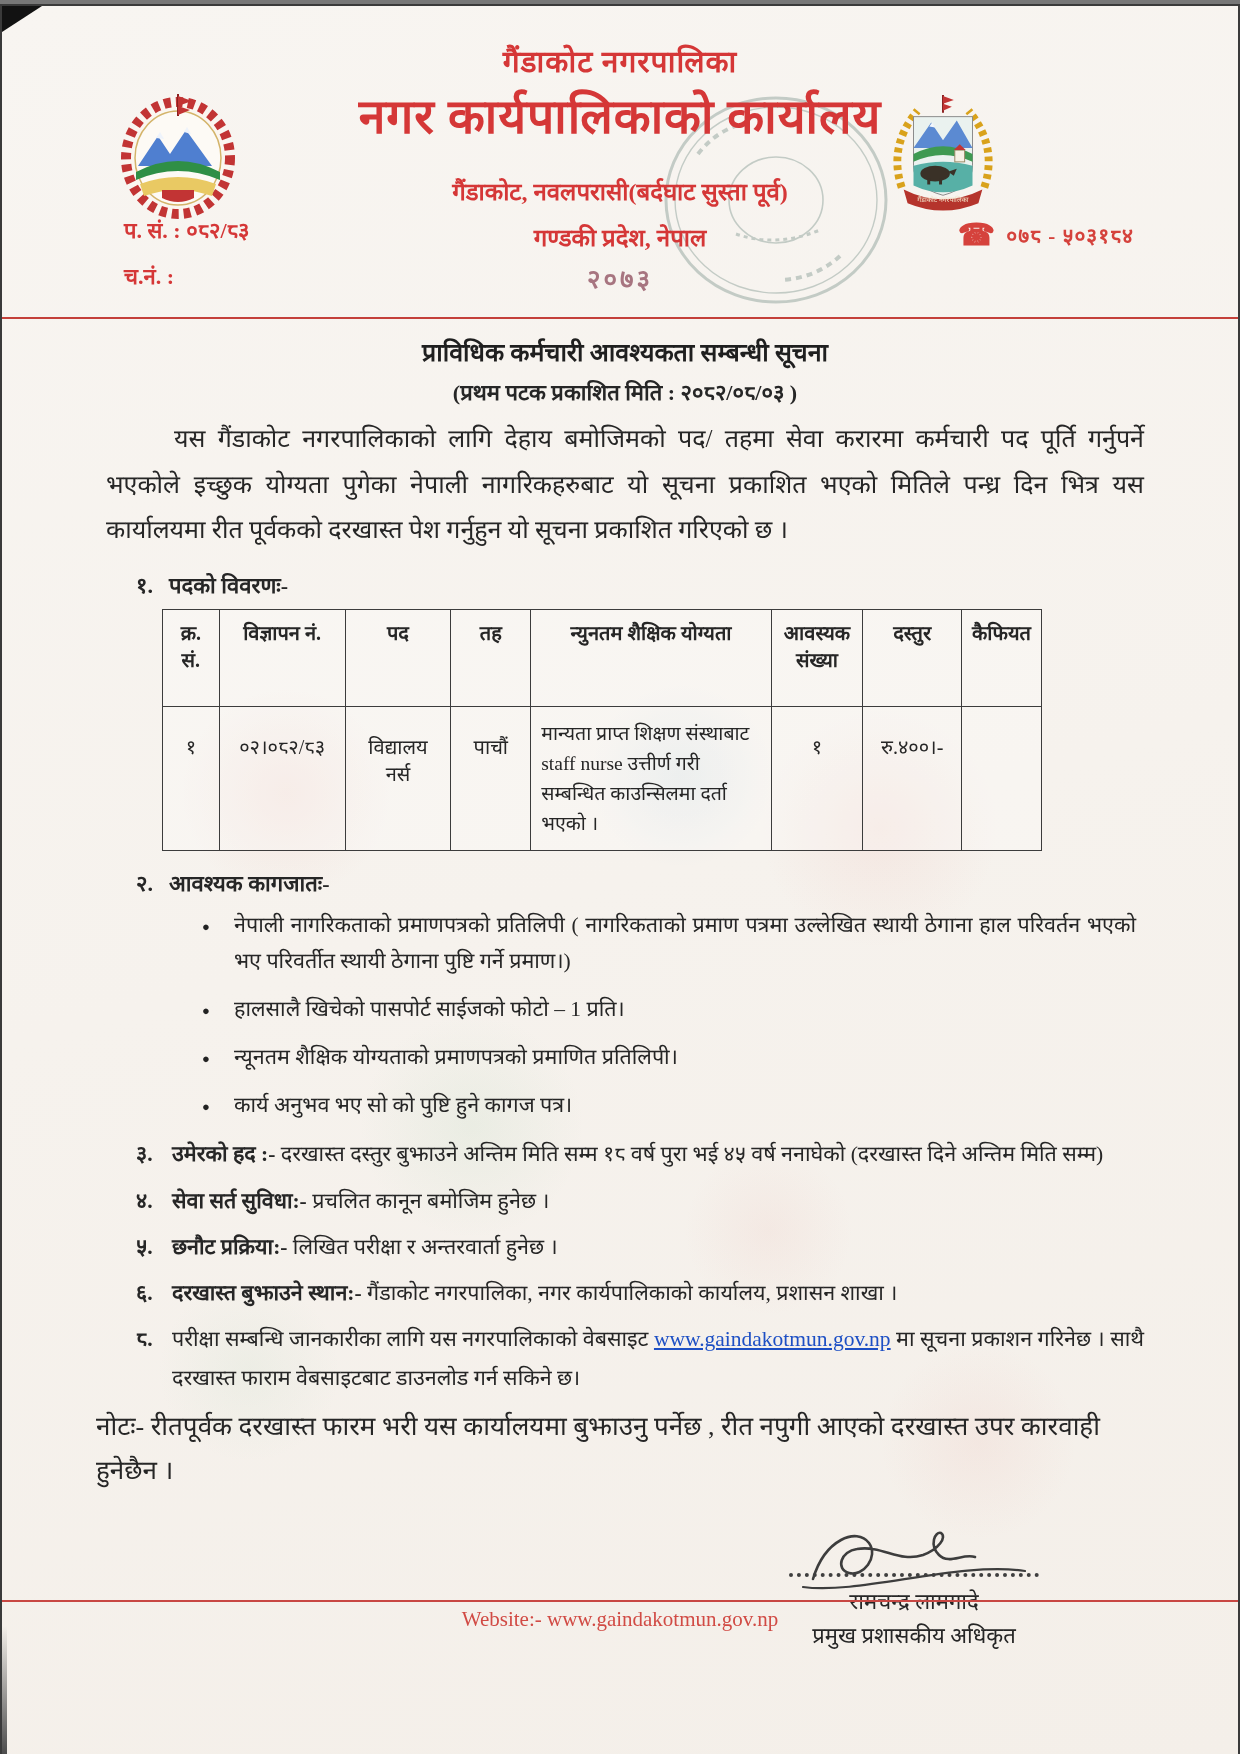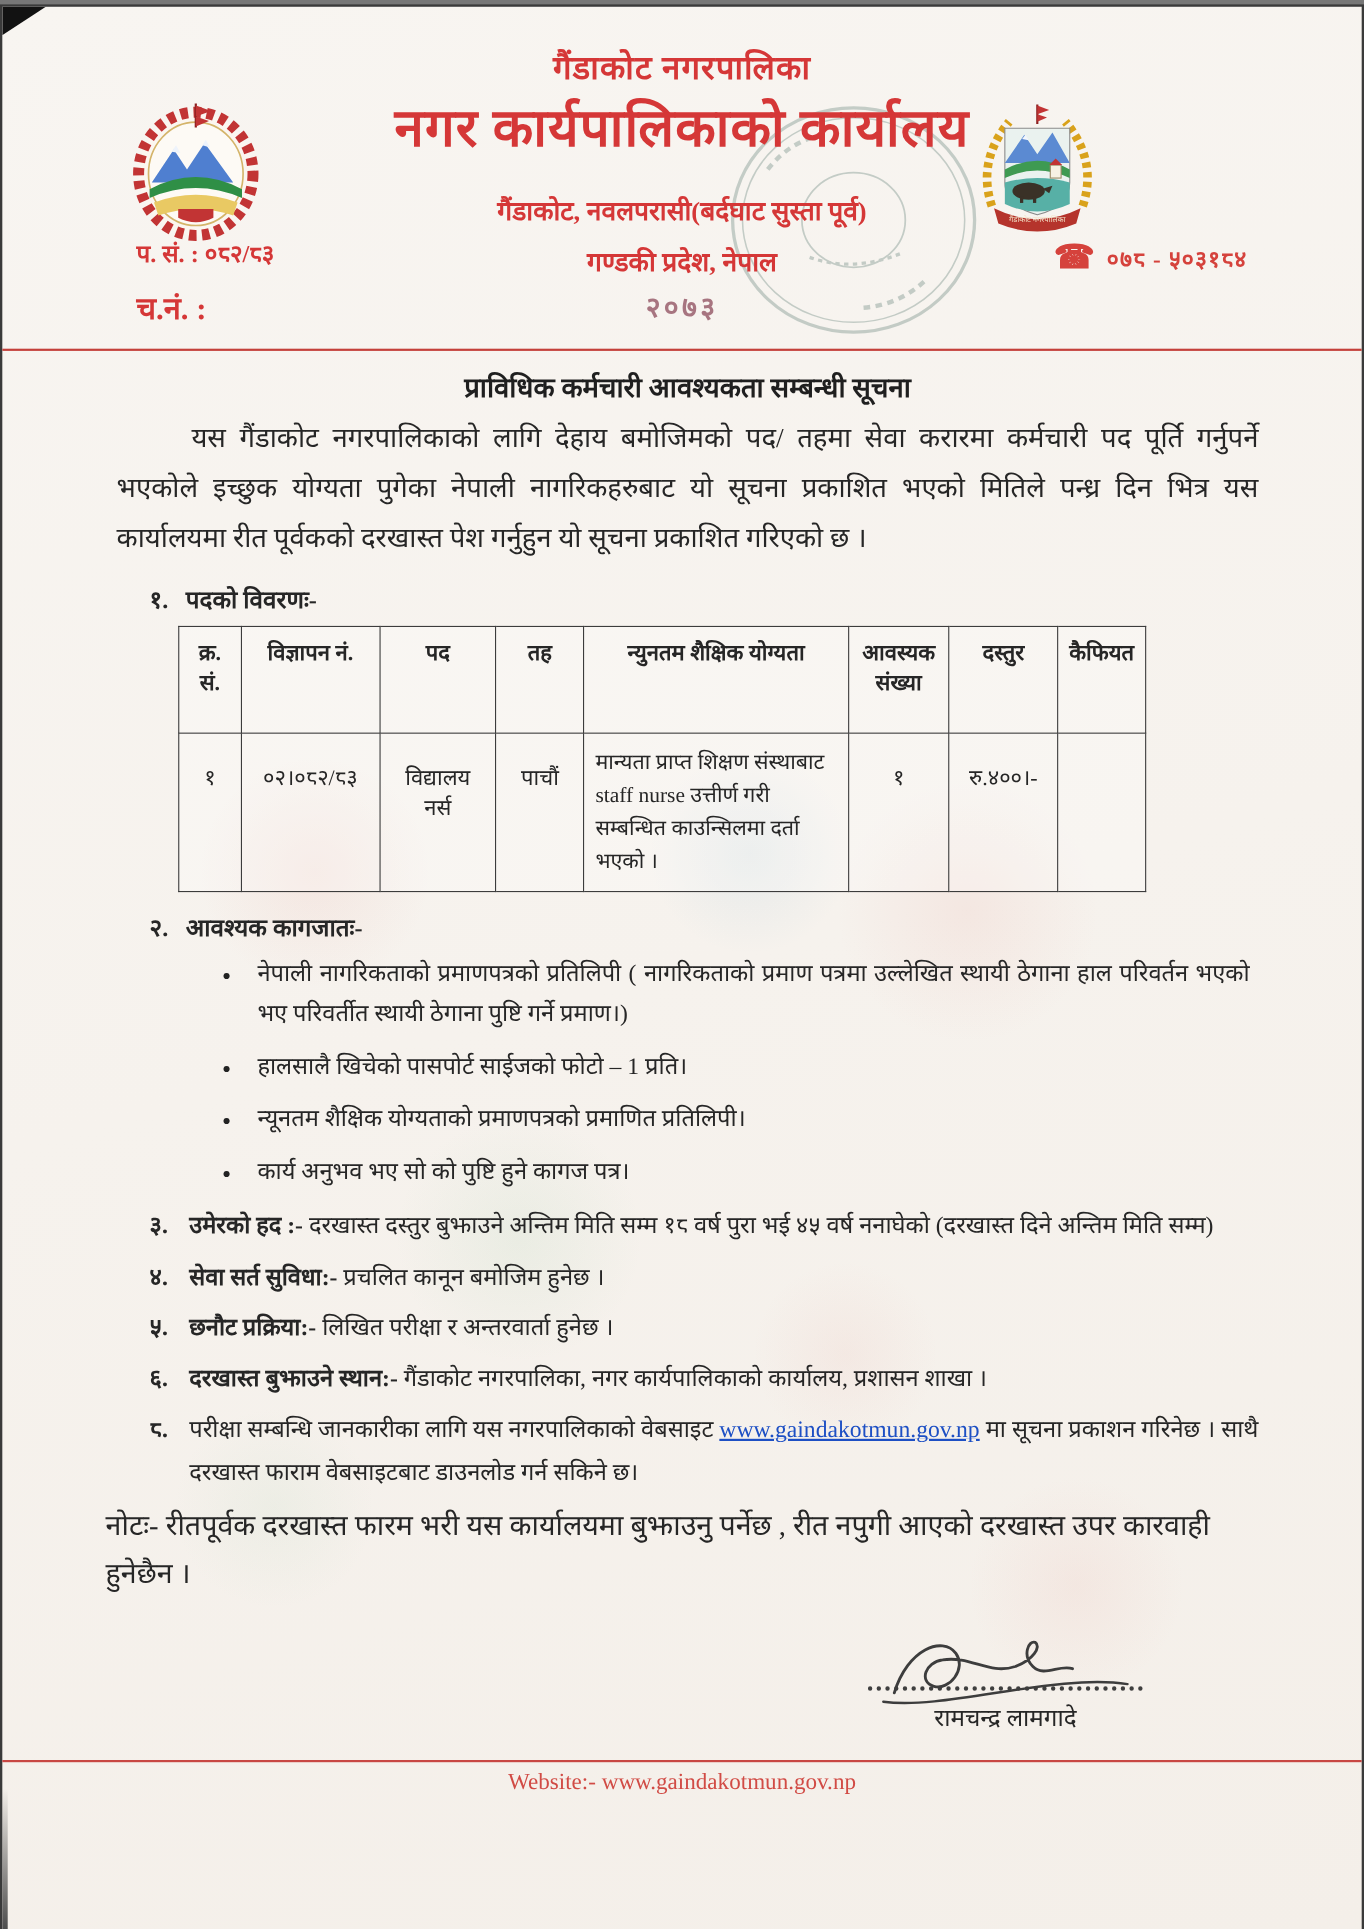--- a/index.html
+++ b/index.html
@@ -23,21 +23,21 @@
     background:linear-gradient(to bottom,transparent,#4a4a4a);}
 
   
   .lh-center{position:absolute;left:0;width:100%;text-align:center;color:#d53737;}
   .muni-title{top:34px;font-size:30px;font-weight:bold;letter-spacing:1px;}
   .office-title{top:76px;font-size:48px;font-weight:bold;letter-spacing:1px;}
   .lh-address{top:168px;font-size:24px;font-weight:bold;}
   .lh-province{top:214px;font-size:24px;font-weight:bold;}
   .stamp-year{top:254px;font-size:26px;color:#9a5f6d;opacity:.85;letter-spacing:3px;font-weight:bold;}
   .ref-no{position:absolute;left:122px;top:208px;color:#d53737;font-size:22px;font-weight:bold;}
-  .ch-no{position:absolute;left:122px;top:254px;color:#d53737;font-size:28px;font-weight:bold;}
+  .ch-no{position:absolute;left:122px;top:254px;color:#d53737;font-size:22px;font-weight:bold;}
   .phone{position:absolute;right:104px;top:214px;color:#d5423c;font-size:21px;font-weight:bold;
     display:flex;align-items:center;gap:10px;letter-spacing:1px;}
   .phone .ph-icon{font-size:30px;line-height:1;}
   .emblem-left{position:absolute;left:116px;top:80px;width:120px;height:136px;}
   .emblem-right{position:absolute;right:236px;top:84px;width:118px;height:128px;}
   .stamp{position:absolute;left:638px;top:78px;width:272px;height:232px;opacity:.42;}
   .red-rule{position:absolute;left:0;right:0;top:311px;height:2px;background:#c4403a;}
 
   
   .main{position:absolute;left:104px;right:94px;top:318px;}
@@ -132,20 +132,21 @@
   <div class="ref-no">प. सं. : ०८२/८३</div>
   <div class="ch-no">च.नं. :</div>
   <div class="phone">
     <span class="ph-icon">☎</span>
     <span>०७८ - ५०३१८४</span>
   </div>
   <div class="red-rule"></div>
 
   <div class="main">
     <div class="n-title">प्राविधिक कर्मचारी आवश्यकता सम्बन्धी सूचना</div>
+    <div class="n-subtitle">(प्रथम पटक प्रकाशित मिति : २०८२/०८/०३ )</div>
     <p class="intro">यस गैंडाकोट नगरपालिकाको लागि देहाय बमोजिमको पद/ तहमा सेवा करारमा कर्मचारी पद पूर्ति गर्नुपर्ने भएकोले इच्छुक योग्यता पुगेका नेपाली नागरिकहरुबाट यो सूचना प्रकाशित भएको मितिले पन्ध्र दिन भित्र यस कार्यालयमा रीत पूर्वकको दरखास्त पेश गर्नुहुन यो सूचना प्रकाशित गरिएको छ ।</p>
 
     <div class="sec-head">
       <span>१.</span>
       <span>पदको विवरणः-</span>
     </div>
 
     <table class="post">
       <colgroup>
         <col style="width:58px">
@@ -213,20 +214,21 @@
 
     <div class="note">नोटः- रीतपूर्वक दरखास्त फारम भरी यस कार्यालयमा बुझाउनु पर्नेछ , रीत नपुगी आएको दरखास्त उपर कारवाही हुनेछैन ।</div>
 
     <div class="sig-block">
       <svg class="sig-svg" width="230" height="74" viewBox="0 0 230 74">
         <path d="M14,56 C26,16 58,4 70,20 C80,34 64,54 50,50 C36,46 42,28 58,26 C84,22 100,40 124,32 C140,26 148,14 142,10 C136,8 130,22 140,32 C150,42 164,30 176,34" fill="none" stroke="#3d3d3d" stroke-width="2.6" stroke-linecap="round"></path>
         <path d="M4,64 C60,72 160,38 226,48" fill="none" stroke="#3d3d3d" stroke-width="2.2" stroke-linecap="round"></path>
       </svg>
       <div class="sig-dots"></div>
       <div class="sig-name">रामचन्द्र लामगादे</div>
+      <div class="sig-title">प्रमुख प्रशासकीय अधिकृत</div>
     </div>
   </div>
 
   <div class="footer-rule"></div>
   <div class="footer">
     <span>Website:- www.gaindakotmun.gov.np</span>
   </div>
 </div>
 
 </body></html>

